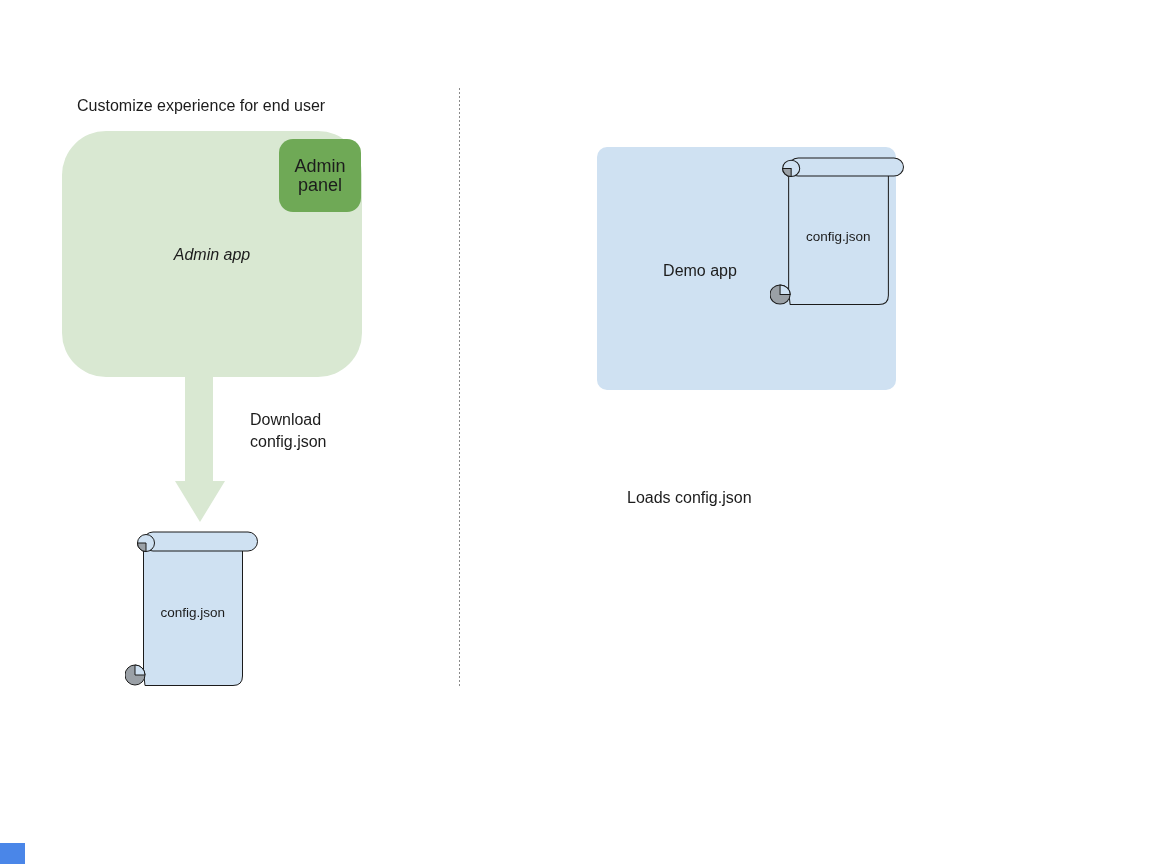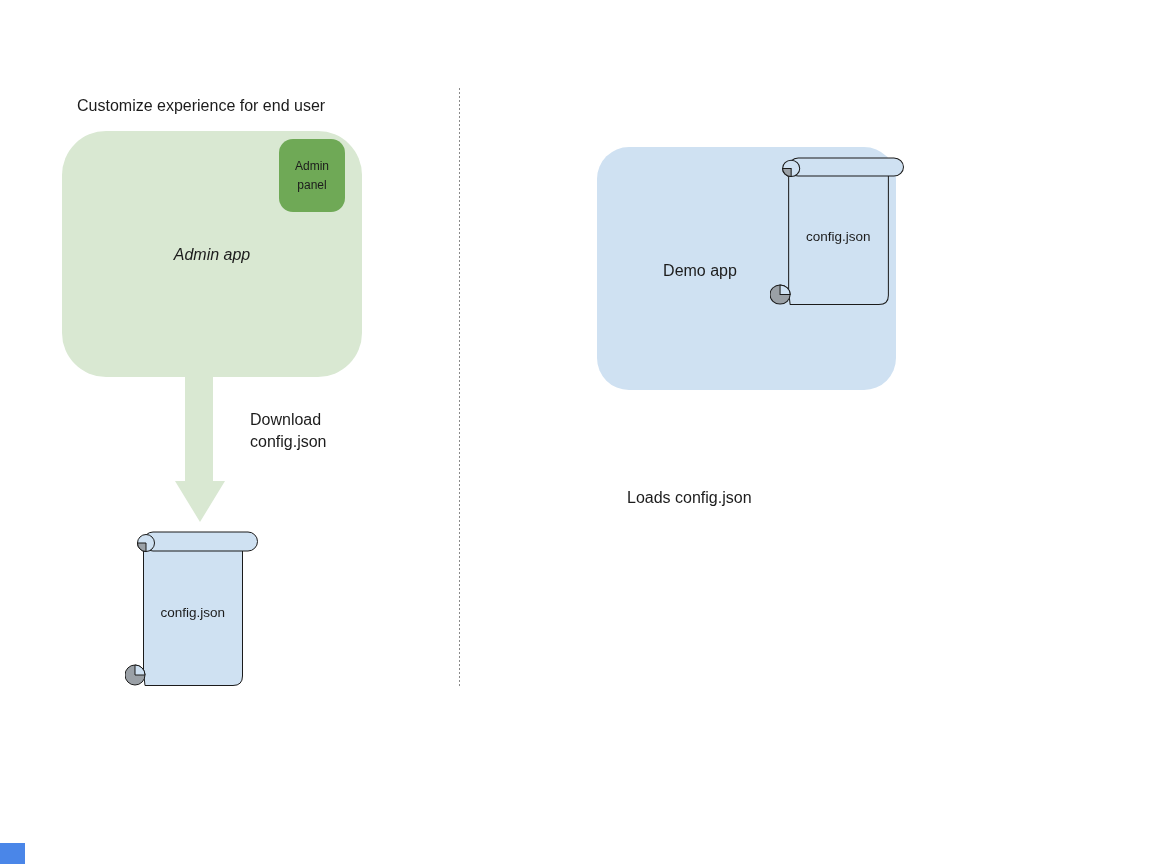--- a/index.html
+++ b/index.html
@@ -33,43 +33,43 @@
 
   .admin-box{
     left:62px;top:131px;width:300px;height:246px;
     background:var(--green-light);
     border-radius:44px;
     display:flex;align-items:center;justify-content:center;
   }
   .app-label{font-size:16px;line-height:19px;font-style:italic;}
   .admin-panel{
     position:absolute;top:8px;left:217px;
-    width:66px;height:73px;
+    width:82px;height:73px;
     background:var(--green-dark);
     border-radius:14px;
     display:flex;align-items:center;justify-content:center;
     text-align:center;
-    font-size:12px;line-height:19px;
+    font-size:18px;line-height:19px;
     padding:8px 6px;box-sizing:border-box;
   }
   .arrow-svg{left:171px;top:377px;width:58px;height:146px;}
   .download-label{
     left:250px;top:409px;
     font-size:16px;line-height:22px;
     white-space:pre-line;
   }
   .divider{
     left:459px;top:88px;
     width:1px;height:599px;
     background:repeating-linear-gradient(to bottom, var(--divider) 0 2px, transparent 2px 4px);
   }
   .demo-box{
     left:597px;top:147px;width:299px;height:243px;
     background:var(--blue-light);
-    border-radius:32px;
+    border-radius:10px;
   }
   .demo-label{
     position:absolute;left:0;top:114px;width:206px;
     text-align:center;
     font-size:16px;line-height:19px;
   }
   .scroll{position:absolute;}
   .scroll-left{left:125px;top:530px;width:133px;height:157px;}
   .scroll-right{left:770px;top:156px;width:134px;height:150px;}
   .scroll svg{position:absolute;left:0;top:0;width:100%;height:100%;}

